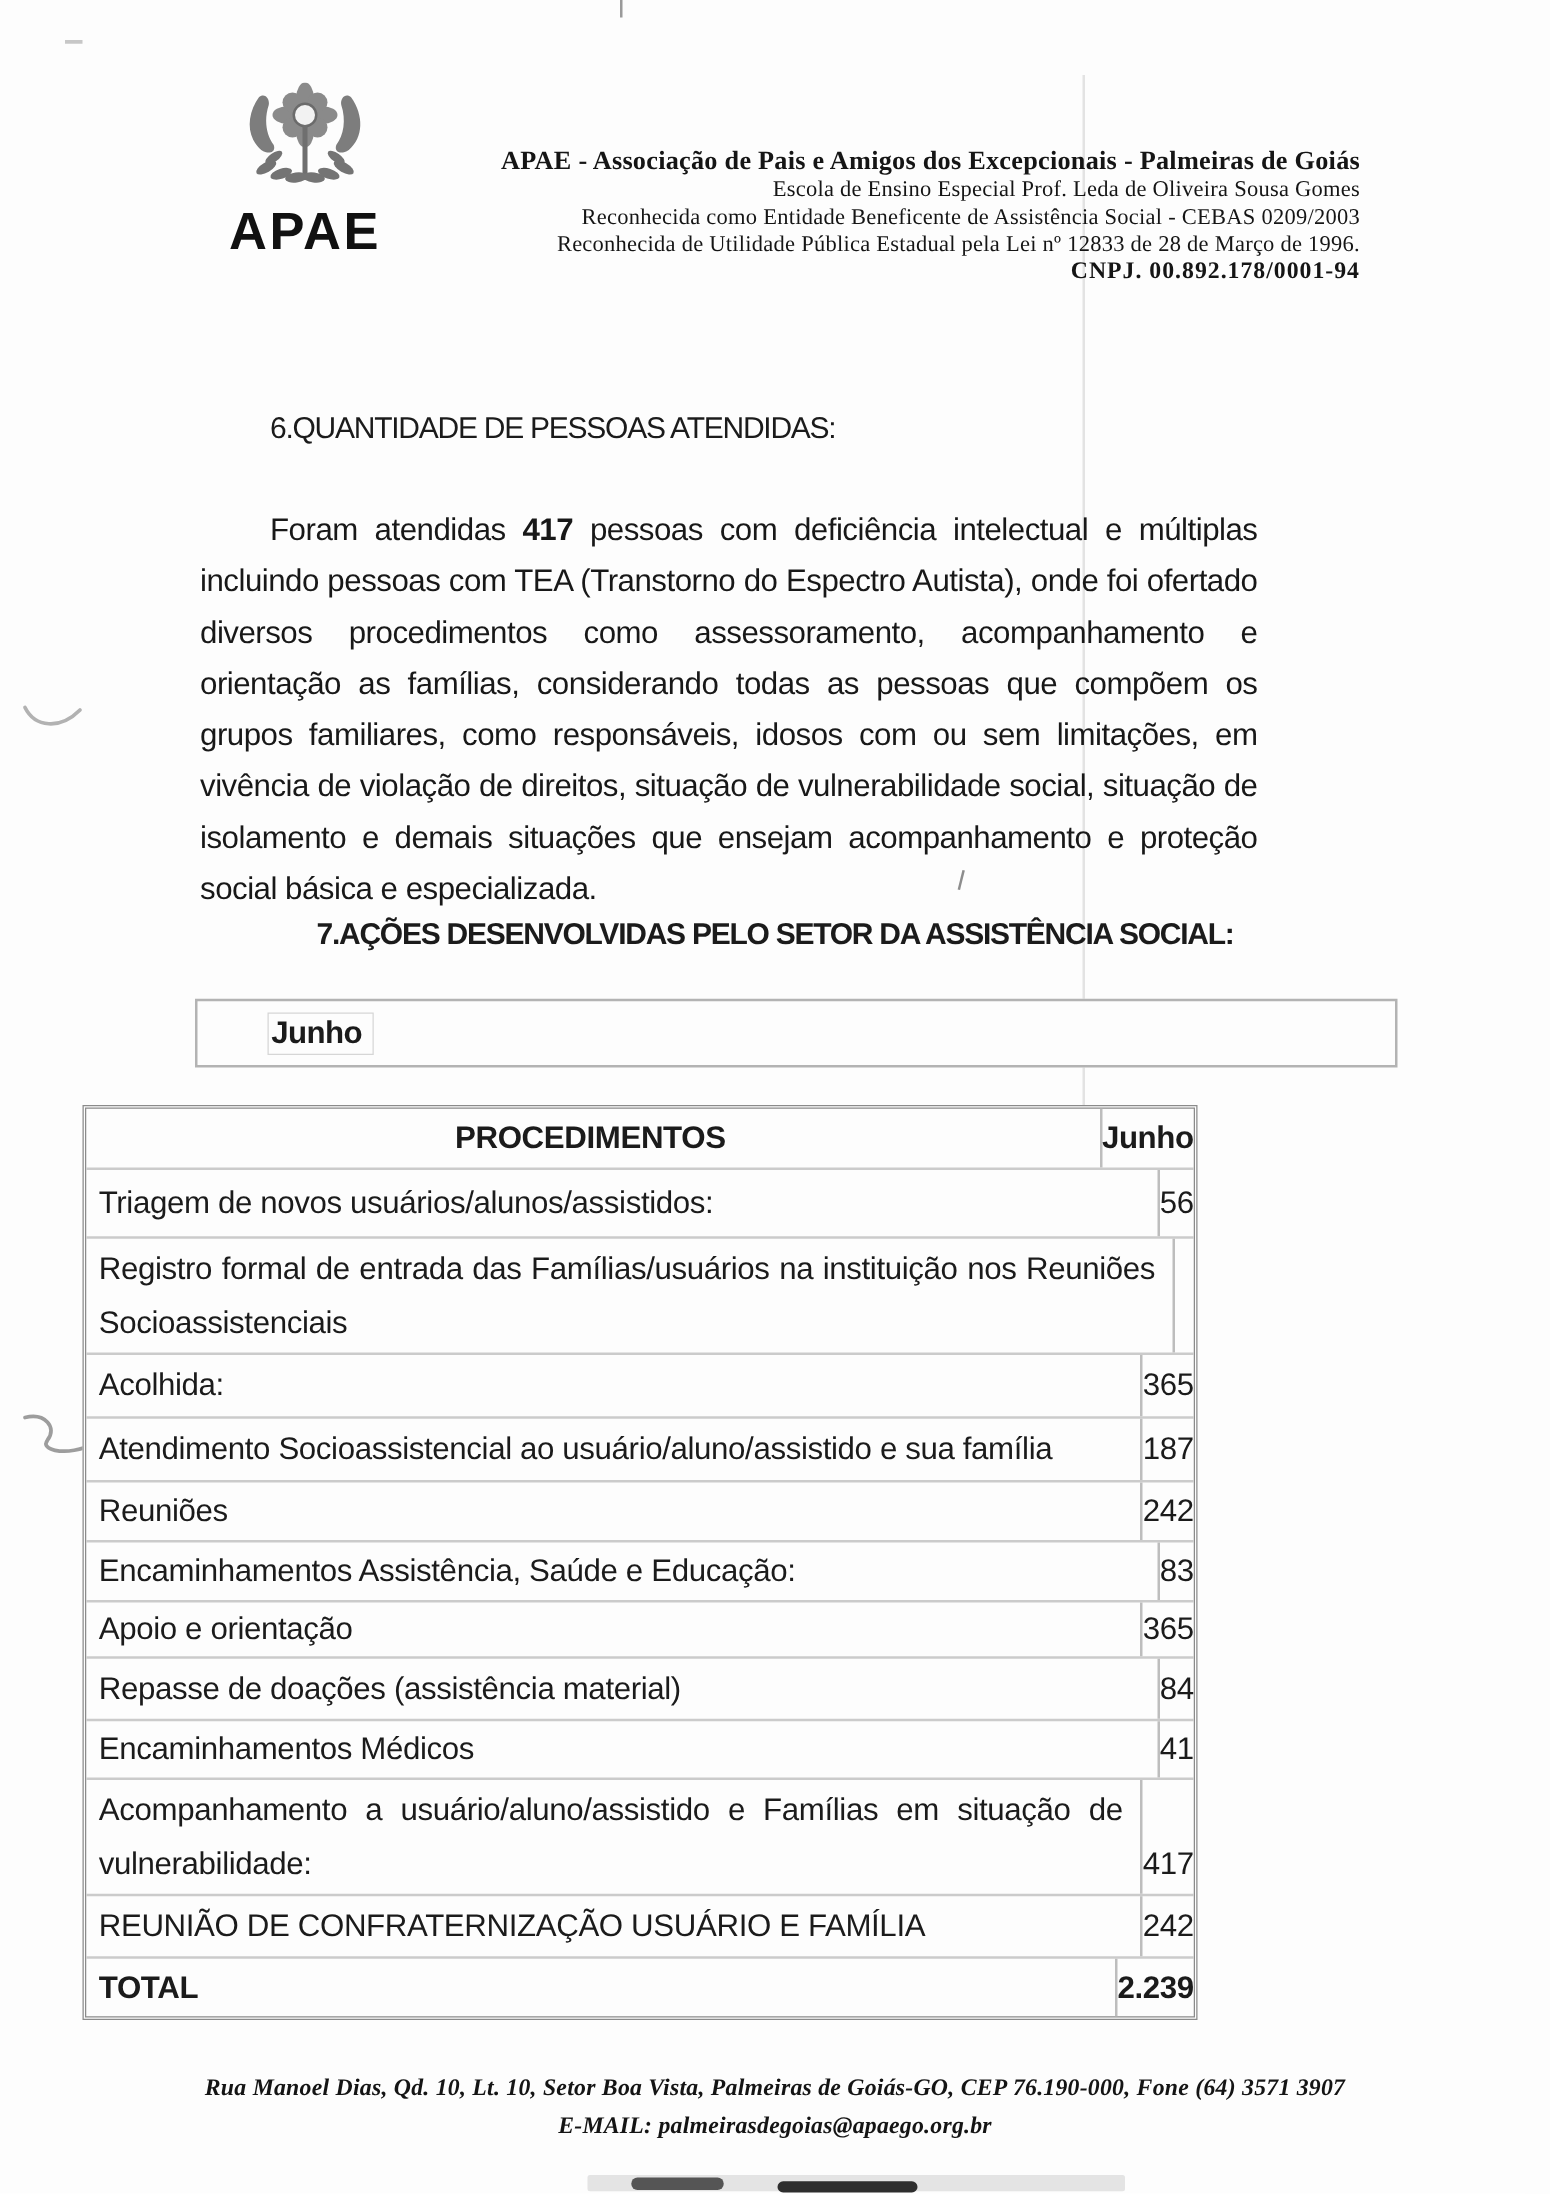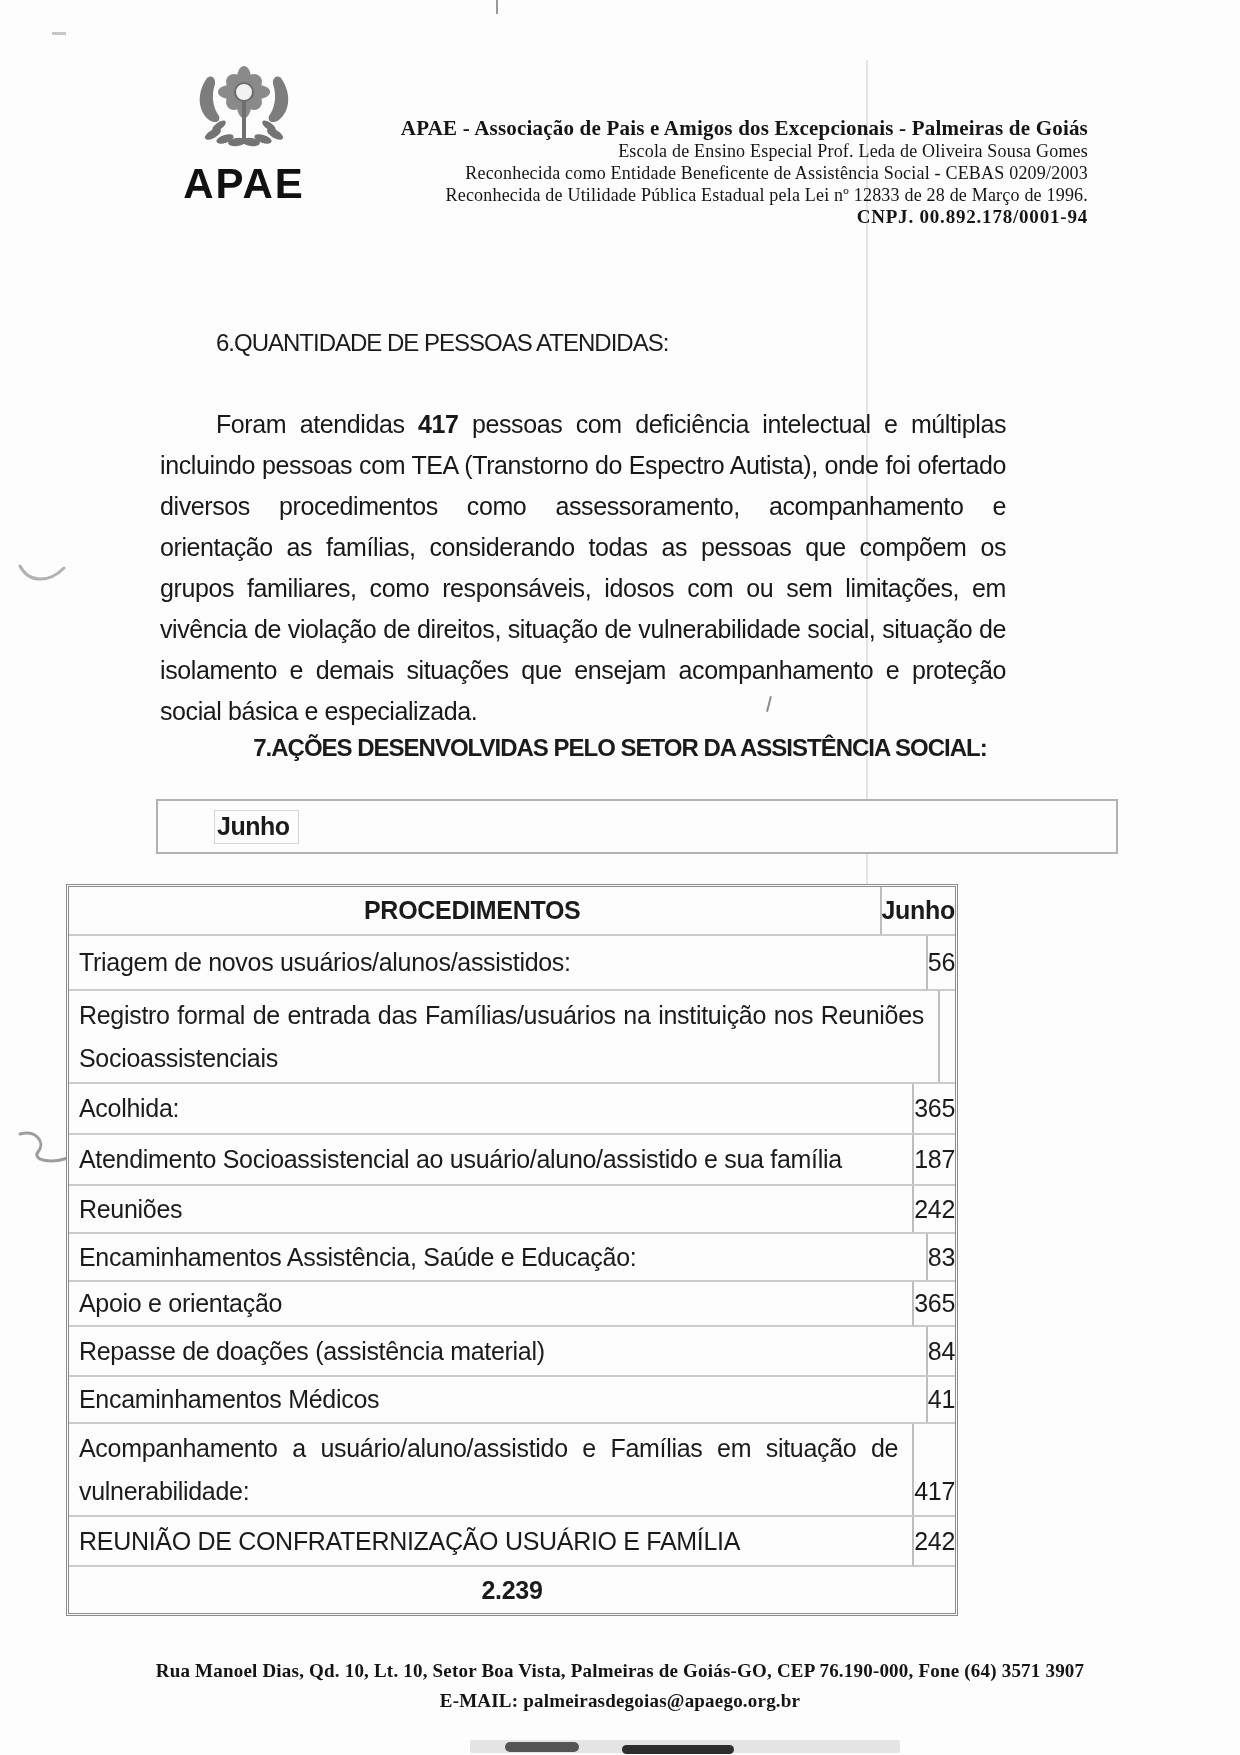--- a/index.html
+++ b/index.html
@@ -83,21 +83,21 @@
     display:block; text-align:justify; line-height:43px; padding-top:3px;
   }
   .t-row.tall .cell.value { align-items:flex-end; padding-bottom:9px; }
   .t-row.total { font-weight:bold; }
   .t-row.total .cell.value { justify-content:center; }
 
   
   .page-footer {
     position:absolute; left:0; top:1656px; width:1240px; text-align:center;
     font-family:"Liberation Serif", serif; font-weight:bold;
-    font-size:19px; line-height:30px; color:#141414; letter-spacing:.2px;
+    font-size:19px; line-height:30px; color:#141414; letter-spacing:.2px;font-style:italic;
   }
 </style>
 </head>
 <body>
 
 <div class="page">
 
   <div class="scan-vline"></div>
   <div class="scan-topmark"></div>
   <div class="scan-cornerdash"></div>
@@ -208,20 +208,21 @@
     </div>
     <div class="t-row tall" style="height:93px">
       <div class="cell label">Acompanhamento a usuário/aluno/assistido e Famílias em situação de vulnerabilidade:</div>
       <div class="cell value">417</div>
     </div>
     <div class="t-row" style="height:50px">
       <div class="cell label">REUNIÃO DE CONFRATERNIZAÇÃO USUÁRIO E FAMÍLIA</div>
       <div class="cell value">242</div>
     </div>
     <div class="t-row total" style="height:48px">
+      <div class="cell label">TOTAL</div>
       <div class="cell value">2.239</div>
     </div>
   </div>
 
   <div class="page-footer">
     <div>Rua Manoel Dias, Qd. 10, Lt. 10, Setor Boa Vista, Palmeiras de Goiás-GO, CEP 76.190-000, Fone (64) 3571 3907</div>
     <div>E-MAIL: palmeirasdegoias@apaego.org.br</div>
   </div>
 
 </div>

